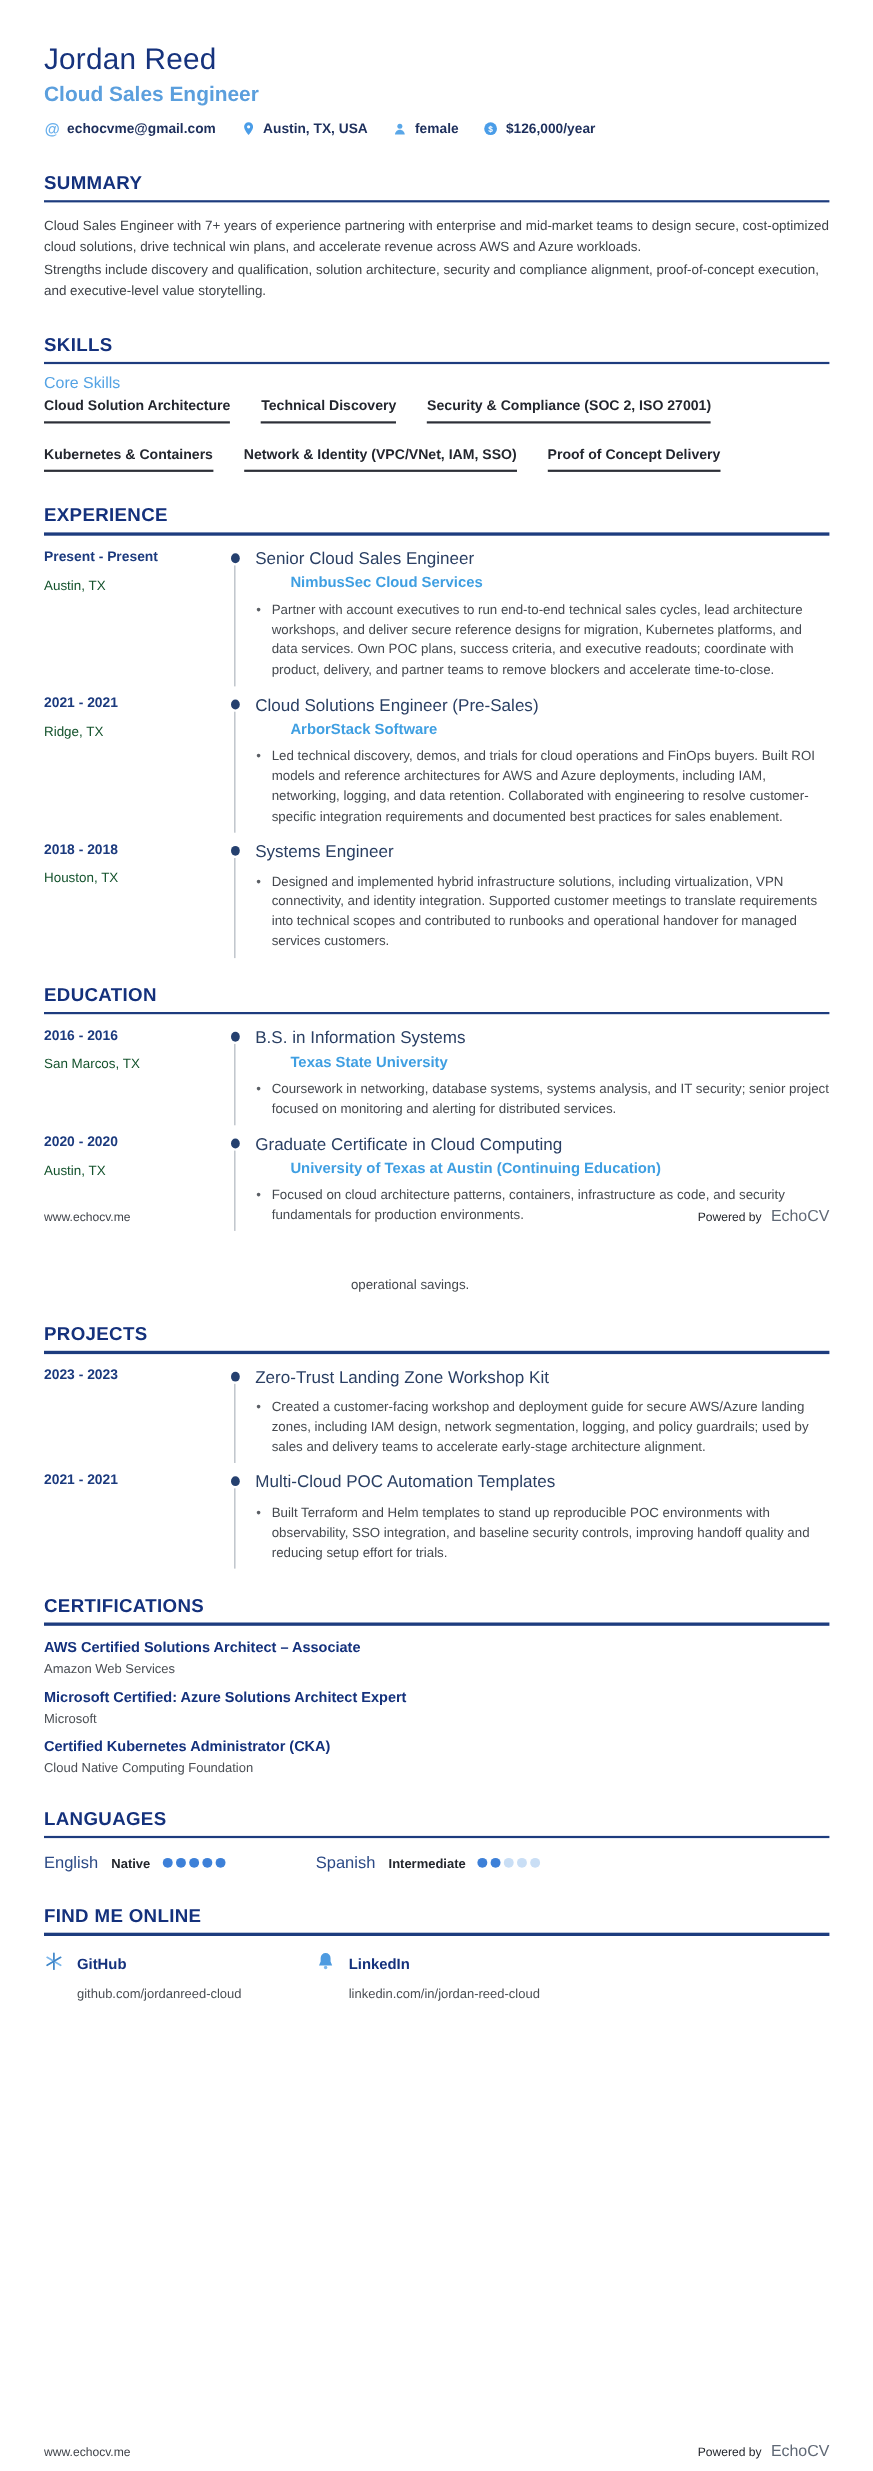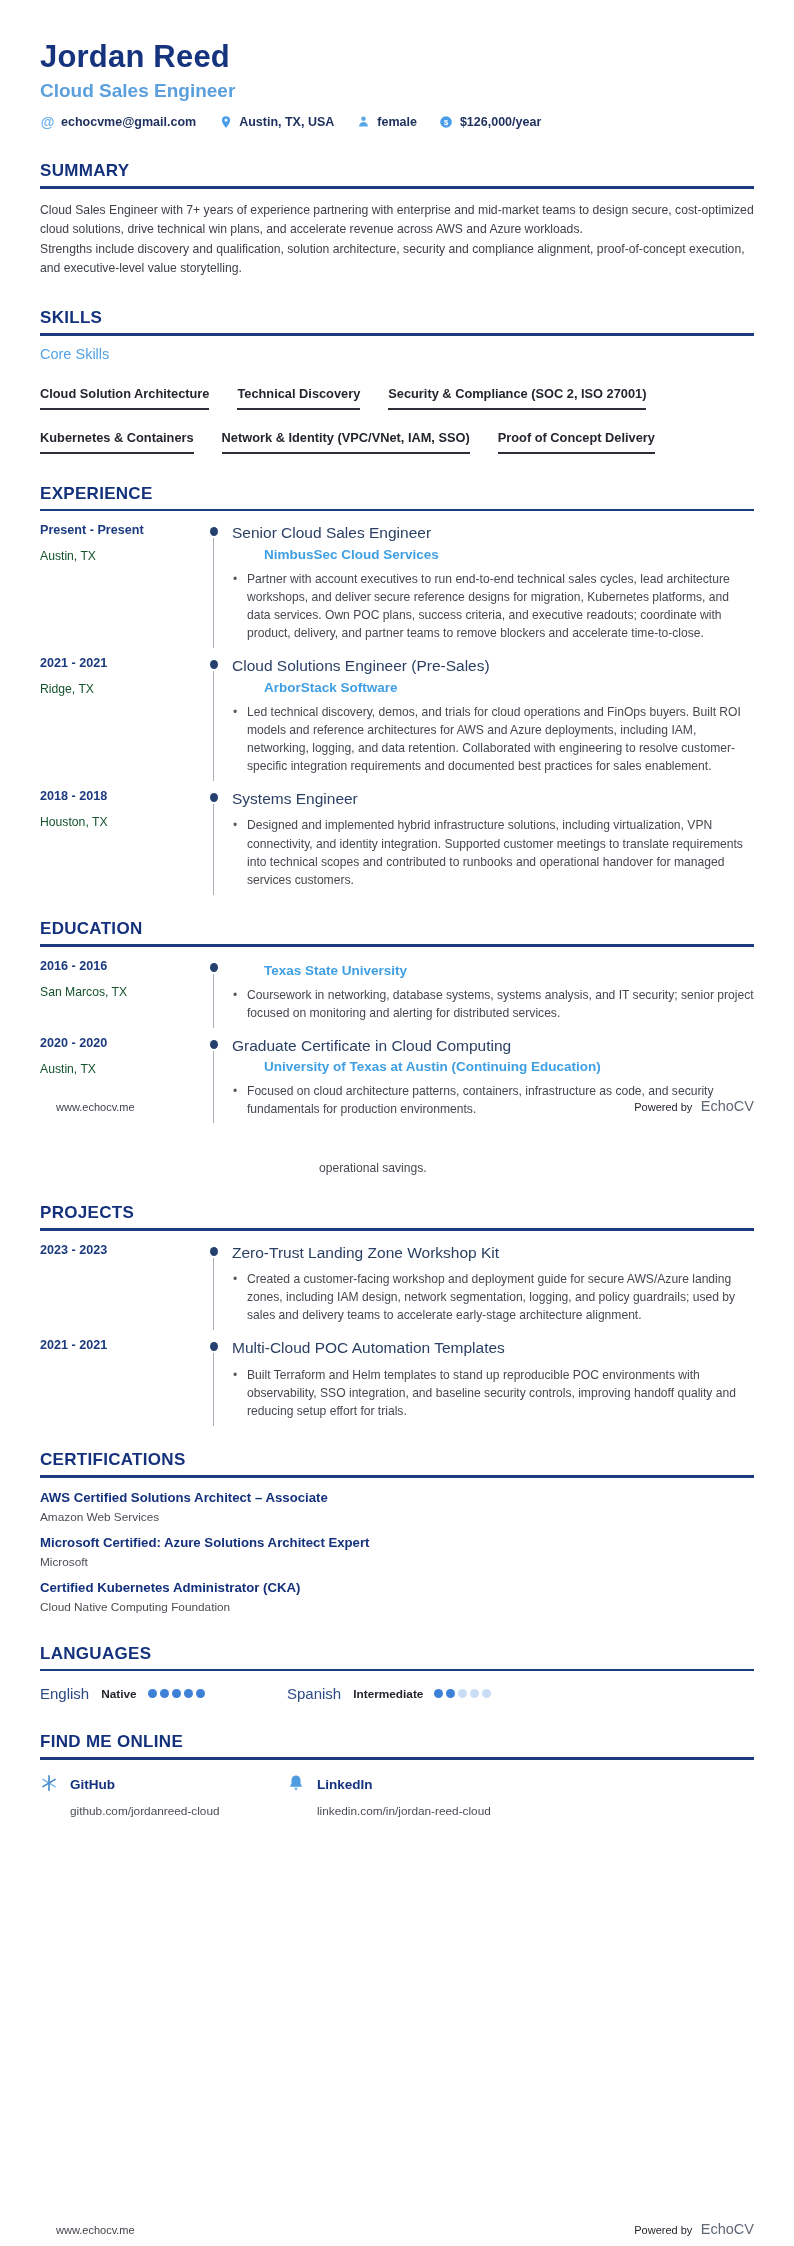--- a/index.html
+++ b/index.html
@@ -3,37 +3,37 @@
 <meta charset="utf-8">
 <title>Jordan Reed</title>
 <style>
   html,body{margin:0;padding:0;background:#ffffff;}
   body{width:794px;font-family:"Liberation Sans","DejaVu Sans",sans-serif;-webkit-font-smoothing:antialiased;}
   .page{width:794px;height:1123px;position:relative;background:#fff;overflow:hidden;box-sizing:border-box;padding:0 40px;}
   .page1{padding-top:40px;}
   .page2{padding-top:36px;}
 
   
-  .name{font-size:31px;font-weight:700;color:#16337d;letter-spacing:.2px;line-height:1.1;}
+  .name{font-size:27px;font-weight:400;color:#16337d;letter-spacing:.2px;line-height:1.1;}
   .job-title{font-size:19px;font-weight:700;color:#5b9fdd;margin-top:6px;}
   .contact-row{display:flex;align-items:center;gap:22px;margin-top:12px;}
   .contact-item{display:flex;align-items:center;gap:6px;font-size:12.5px;font-weight:700;color:#1d2f5c;}
   .contact-item .ico{display:inline-flex;width:15px;height:15px;align-items:center;justify-content:center;}
   .at-glyph{color:#6ab0ec;font-weight:700;font-size:14px;line-height:1;}
 
   
   section{margin-top:30px;}
   h2{margin:0;font-size:17px;font-weight:700;color:#14317c;letter-spacing:.3px;}
   .rule{height:2.5px;background:#1d3c7e;margin-top:5px;}
   .section-body{margin-top:12px;}
   .para{font-size:12.2px;line-height:1.55;color:#3e4248;margin:0 0 2px 0;}
 
   
   .skills-group{font-size:14.5px;color:#54a3e4;margin-top:10px;}
-  .skills-list{display:flex;flex-wrap:wrap;column-gap:28px;row-gap:20px;margin-top:24px;}
+  .skills-list{display:flex;flex-wrap:wrap;column-gap:28px;row-gap:20px;margin-top:4px;}
   .skill{font-size:12.8px;font-weight:700;color:#23262e;border-bottom:2px solid #2c2f37;padding-bottom:7px;}
 
   
   .entry{display:grid;grid-template-columns:158px 34px 1fr;margin-bottom:14px;}
   .entry:last-child{margin-bottom:0;}
   .e-dates{font-size:12.6px;font-weight:700;color:#1b3a7e;}
   .e-loc{font-size:12.2px;color:#14532d;margin-top:12px;}
   .tl{position:relative;}
   .tl .dot-marker{position:absolute;left:12px;top:4px;width:8px;height:9px;border-radius:50%;background:#25406f;}
   .tl .line{position:absolute;left:15px;top:15px;bottom:-6px;width:1px;background:#a9afb8;}
@@ -60,21 +60,21 @@
   .dot{width:9px;height:9px;border-radius:50%;background:#c9def5;}
   .dot.filled{background:#3d80d8;}
 
   
   .online-grid{display:grid;grid-template-columns:247px 1fr;margin-top:14px;}
   .online-item .head{display:flex;align-items:center;gap:12px;}
   .online-label{font-size:13.5px;font-weight:700;color:#14317c;}
   .online-url{font-size:11.8px;color:#4a4e54;margin-top:8px;margin-left:30px;text-decoration:none;display:inline-block;}
 
   
-  .page-footer{position:absolute;left:56px;right:40px;bottom:8px;display:flex;justify-content:space-between;align-items:baseline;}
+  .page-footer{position:absolute;left:40px;right:40px;bottom:8px;display:flex;justify-content:space-between;align-items:baseline;}
   .footer-site{font-size:11px;color:#3f434a;}
   .footer-powered{font-size:11px;color:#23262c;}
   .footer-brand{font-size:14.5px;color:#5f6875;margin-left:4px;}
 </style>
 </head>
 <body>
 
 <div class="page page1">
 
   <header>
@@ -210,20 +210,21 @@
       <div class="entry">
         <div>
           <div class="e-dates">2016 - 2016</div>
           <div class="e-loc">San Marcos, TX</div>
         </div>
         <div class="tl">
             <span class="dot-marker"></span>
             <span class="line"></span>
           </div>
         <div>
+          <div class="e-title">B.S. in Information Systems</div>
           <div class="e-company">Texas State University</div>
           <ul class="bullets">
               <li>Coursework in networking, database systems, systems analysis, and IT security; senior project focused on monitoring and alerting for distributed services.</li>
             </ul>
         </div>
       </div>
 
       <div class="entry">
         <div>
           <div class="e-dates">2020 - 2020</div>

